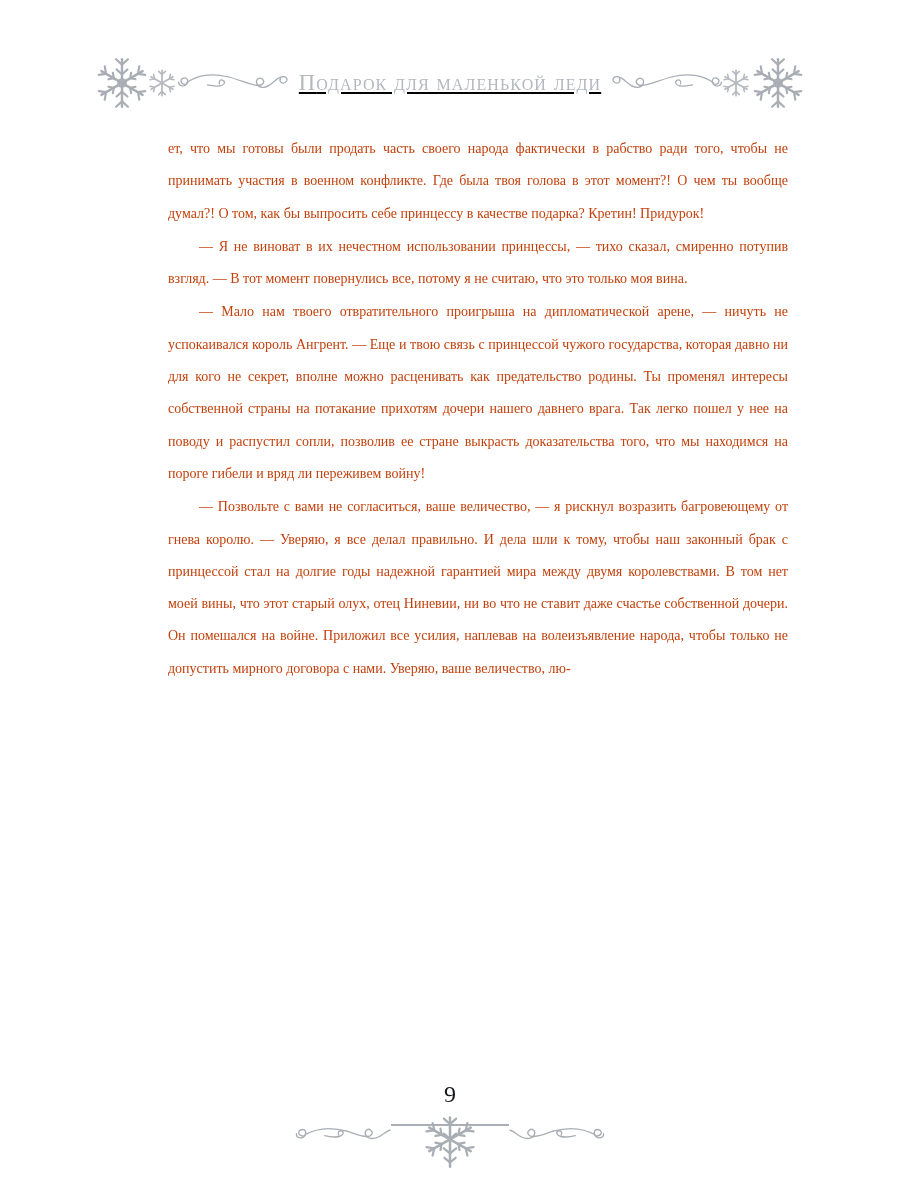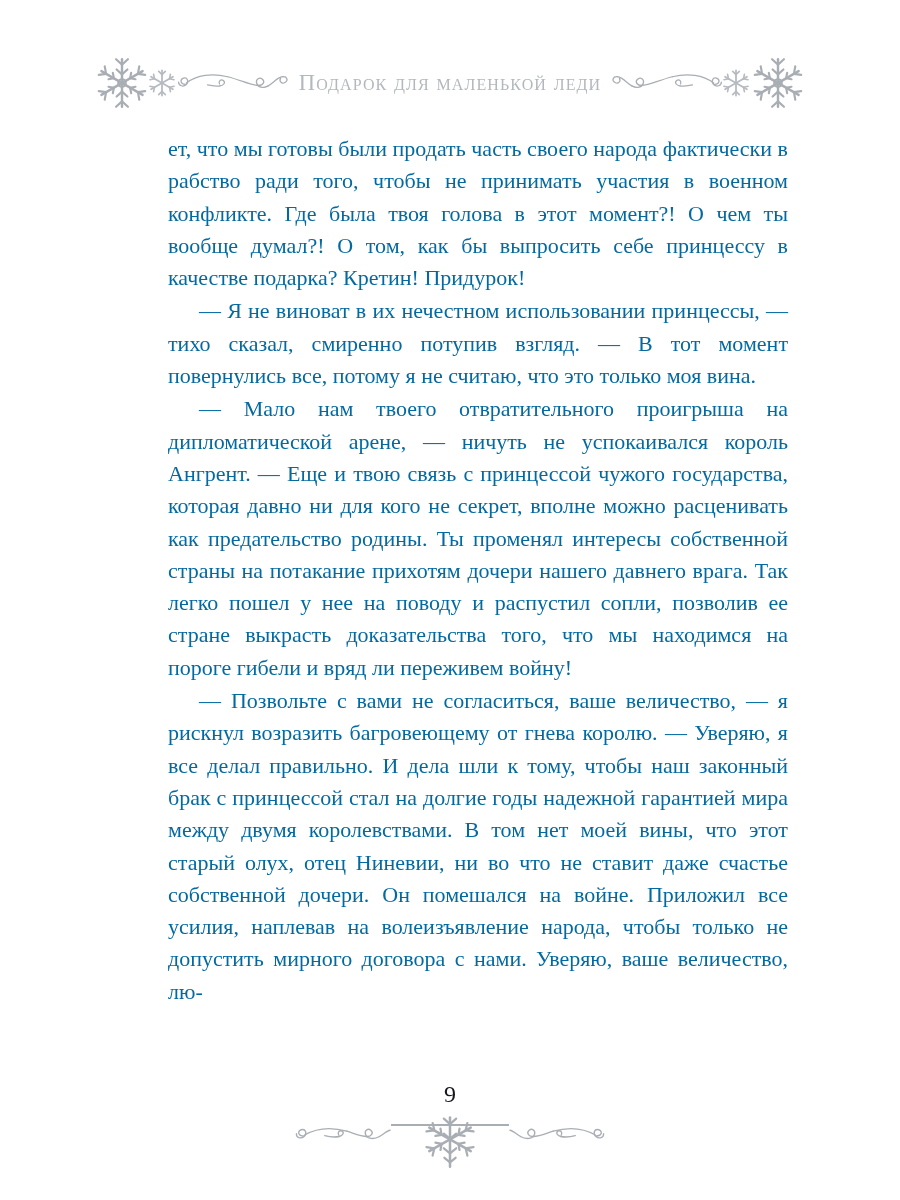--- a/index.html
+++ b/index.html
@@ -22,20 +22,21 @@
   .running-head {
     position: absolute;
     left: 0;
     top: 52px;
     width: 900px;
     height: 62px;
     display: flex;
     align-items: center;
     justify-content: center;
     gap: 0px;
+    text-decoration: underline;
   }
   .head-orn {
     display: flex;
     align-items: center;
     flex: 0 0 auto;
     color: #a9aeb4;
   }
   .snowflake-lg { width: 54px; height: 54px; display:block; }
   .snowflake-sm { width: 30px; height: 30px; display:block; margin-left: -2px; }
   .flourish-l, .flourish-r { width: 112px; height: 26px; display:block; }
@@ -59,23 +60,23 @@
     position: absolute;
     left: 168px;
     top: 133px;
     width: 620px;
   }
   .body-col p {
     margin: 0;
     text-align: justify;
     text-justify: inter-word;
     text-indent: 31px;
-    font-size: 22px;
+    font-size: 14px;
     line-height: 32.3px;
-    color: #0369a1;
+    color: #c2410c;
     hyphens: manual;
     font-family: "Liberation Serif", "DejaVu Serif", serif;
   }
   .body-col p.cont { text-indent: 0; }
   .body-col p + p { margin-top: 1px; }
 
   
   .folio-wrap {
     position: absolute;
     left: 0;

